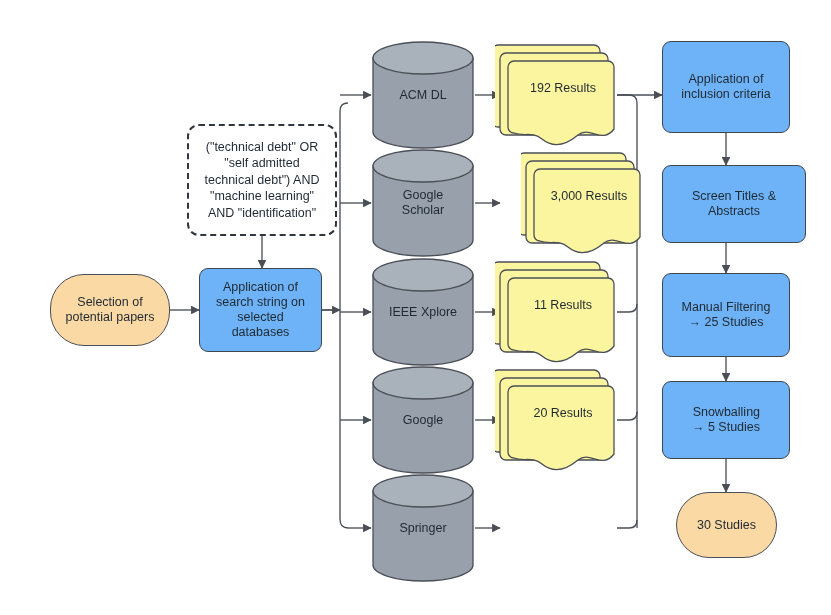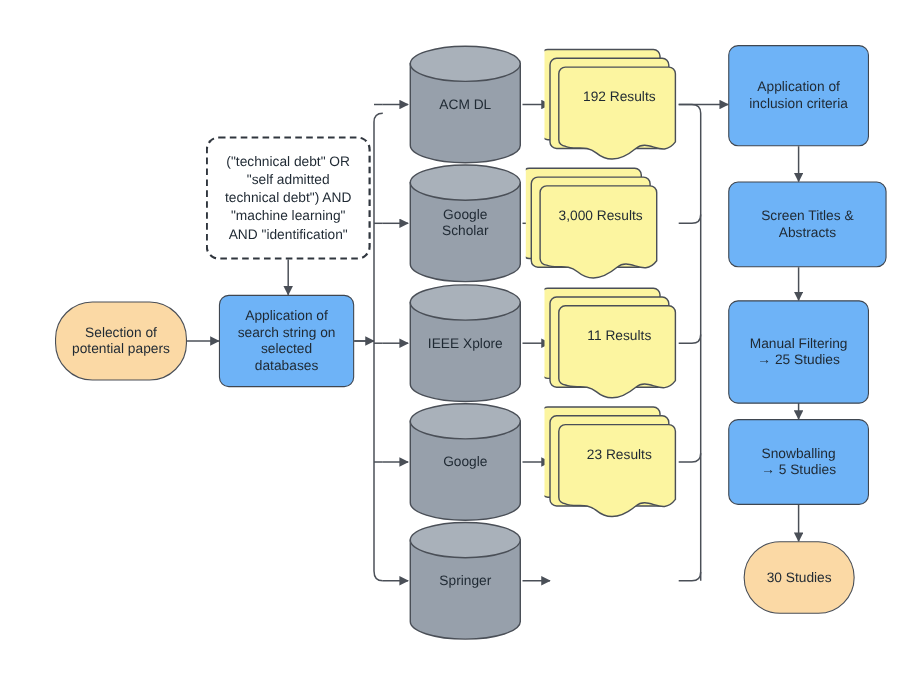--- a/index.html
+++ b/index.html
@@ -227,21 +227,21 @@
         <path d="M11 17 h96 a6 6 0 0 1 6 6 v70 a6 6 0 0 1 -6 6 h-96 a6 6 0 0 1 -6 -6 v-70 a6 6 0 0 1 6 -6 z" fill="#fcf5a0" stroke="#4a4f57" stroke-width="1.3"></path>
         <path d="M19 25 h94 a6 6 0 0 1 6 6 v62
                  c-12 16 -24 -4 -36 6
                  c-12 10 -24 14 -36 4
                  c-10 -8 -18 -2 -28 -6
                  a6 6 0 0 1 -6 -6 v-60 a6 6 0 0 1 6 -6 z" fill="#fcf5a0" stroke="#4a4f57" stroke-width="1.3"></path>
       </svg>
       <span class="node-label" style="transform: translate(7px, -4px);">192 Results</span>
     </div>
 
-    <div class="node docstack" style="left:478px; top:144px; width:122px; height:112px;">
+    <div class="node docstack" style="left:521px; top:144px; width:122px; height:112px;">
       <svg class="doc-svg" viewBox="0 0 122 112" preserveAspectRatio="none">
         <path d="M3 9 h96 a6 6 0 0 1 6 6 v70 a6 6 0 0 1 -6 6 h-96 a6 6 0 0 1 -6 -6 v-70 a6 6 0 0 1 6 -6 z" fill="#fcf5a0" stroke="#4a4f57" stroke-width="1.3"></path>
         <path d="M11 17 h96 a6 6 0 0 1 6 6 v70 a6 6 0 0 1 -6 6 h-96 a6 6 0 0 1 -6 -6 v-70 a6 6 0 0 1 6 -6 z" fill="#fcf5a0" stroke="#4a4f57" stroke-width="1.3"></path>
         <path d="M19 25 h94 a6 6 0 0 1 6 6 v62
                  c-12 16 -24 -4 -36 6
                  c-12 10 -24 14 -36 4
                  c-10 -8 -18 -2 -28 -6
                  a6 6 0 0 1 -6 -6 v-60 a6 6 0 0 1 6 -6 z" fill="#fcf5a0" stroke="#4a4f57" stroke-width="1.3"></path>
       </svg>
       <span class="node-label" style="transform: translate(7px, -4px);">3,000 Results</span>
@@ -263,40 +263,40 @@
     <div class="node docstack" style="left:495px; top:361px; width:122px; height:112px;">
       <svg class="doc-svg" viewBox="0 0 122 112" preserveAspectRatio="none">
         <path d="M3 9 h96 a6 6 0 0 1 6 6 v70 a6 6 0 0 1 -6 6 h-96 a6 6 0 0 1 -6 -6 v-70 a6 6 0 0 1 6 -6 z" fill="#fcf5a0" stroke="#4a4f57" stroke-width="1.3"></path>
         <path d="M11 17 h96 a6 6 0 0 1 6 6 v70 a6 6 0 0 1 -6 6 h-96 a6 6 0 0 1 -6 -6 v-70 a6 6 0 0 1 6 -6 z" fill="#fcf5a0" stroke="#4a4f57" stroke-width="1.3"></path>
         <path d="M19 25 h94 a6 6 0 0 1 6 6 v62
                  c-12 16 -24 -4 -36 6
                  c-12 10 -24 14 -36 4
                  c-10 -8 -18 -2 -28 -6
                  a6 6 0 0 1 -6 -6 v-60 a6 6 0 0 1 6 -6 z" fill="#fcf5a0" stroke="#4a4f57" stroke-width="1.3"></path>
       </svg>
-      <span class="node-label" style="transform: translate(7px, -4px);">23 Results</span>
+      <span class="node-label" style="transform: translate(7px, -4px);">20 Results</span>
     </div>
 
 
     <div class="node process" style="left:662px; top:41px; width:128px; height:92px;">
       <span class="node-label">Application of
 inclusion criteria</span>
     </div>
 
     <div class="node process" style="left:662px; top:165px; width:144px; height:78px;">
       <span class="node-label">Screen Titles &amp;
 Abstracts</span>
     </div>
 
-    <div class="node process" style="left:662px; top:273px; width:128px; height:94px;">
+    <div class="node process" style="left:662px; top:273px; width:128px; height:84px;">
       <span class="node-label">Manual Filtering
 → 25 Studies</span>
     </div>
 
-    <div class="node process" style="left:662px; top:381px; width:128px; height:78px;">
+    <div class="node process" style="left:662px; top:381px; width:128px; height:78px;text-align:right;">
       <span class="node-label">Snowballing
 → 5 Studies</span>
     </div>
 
     <div class="node terminator" style="left:676px; top:492px; width:101px; height:66px;">
       <span class="node-label">30 Studies</span>
     </div>
 
   </div>
 </div>

